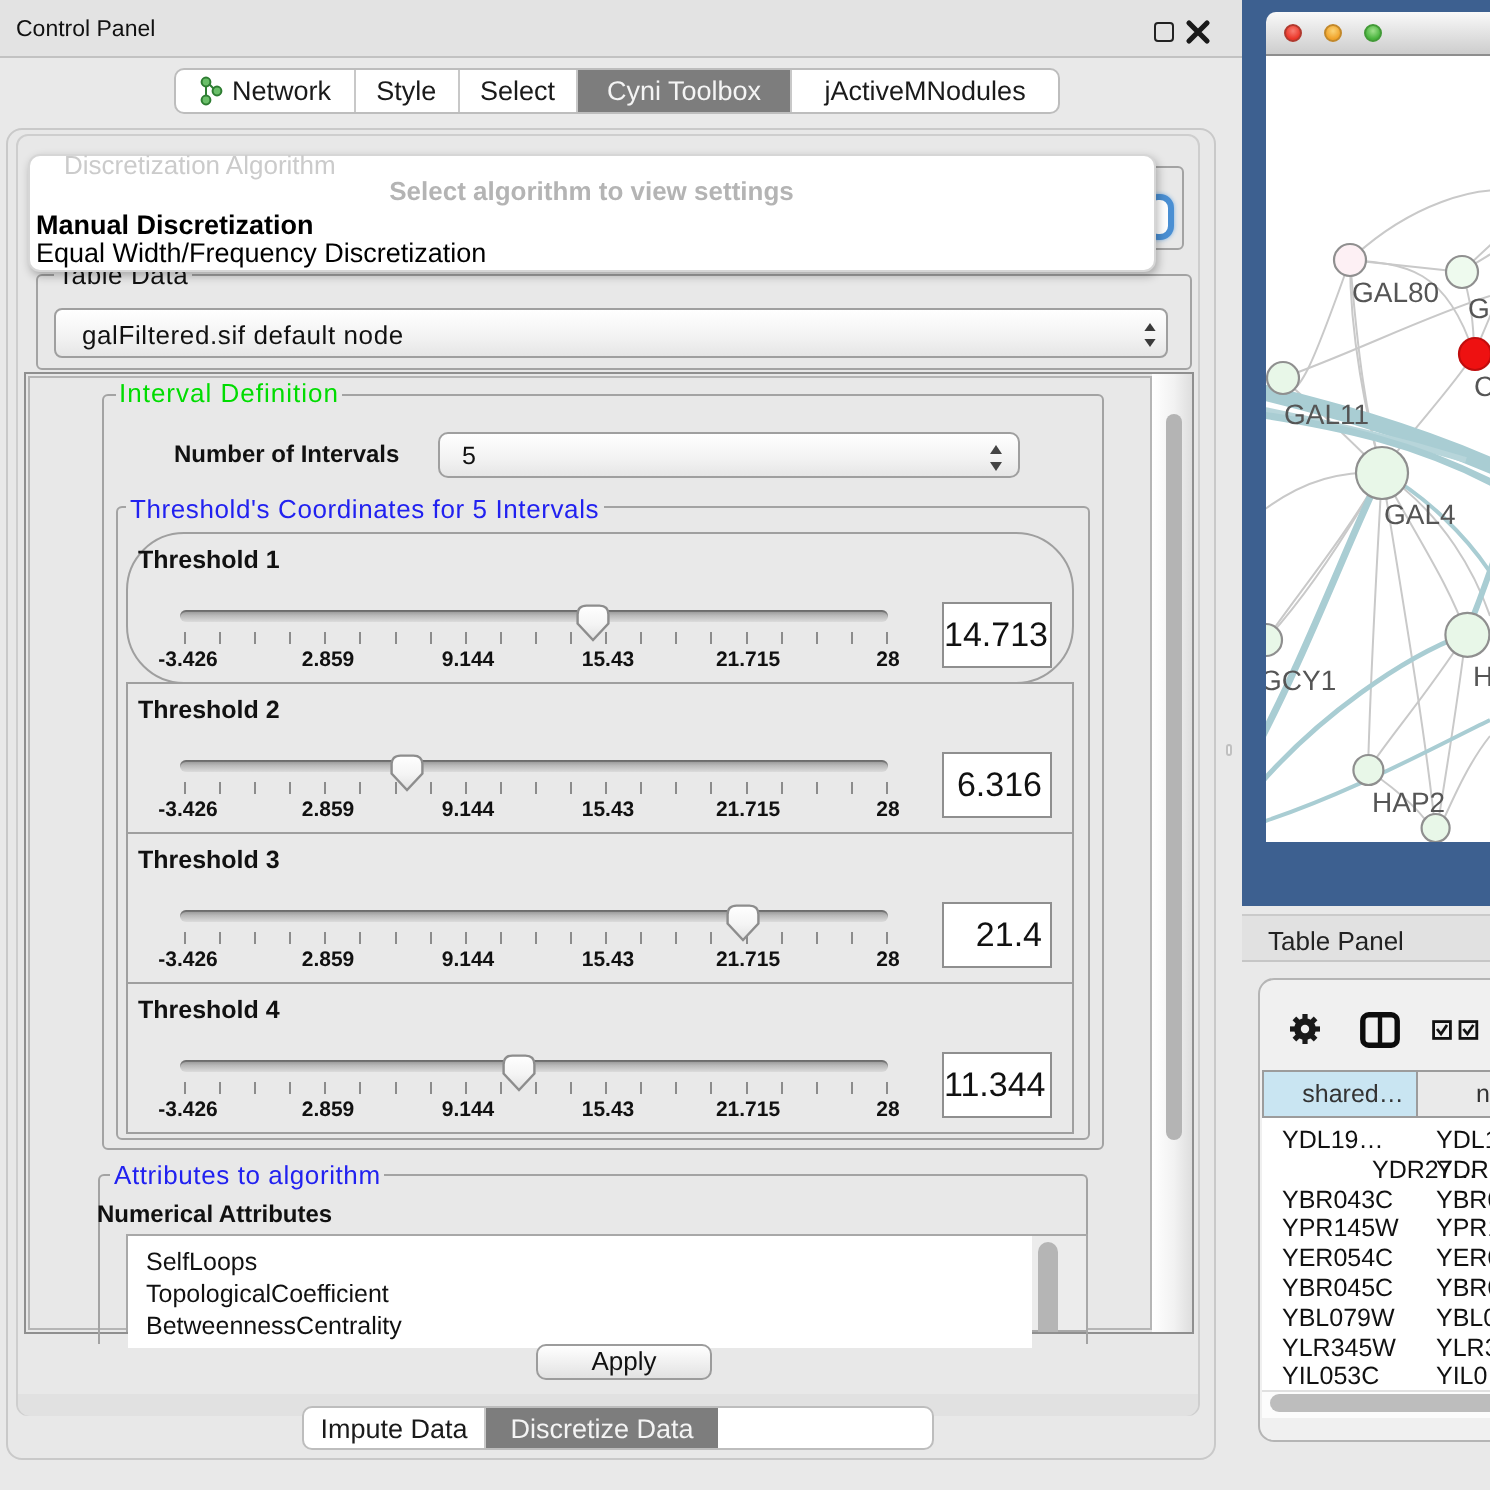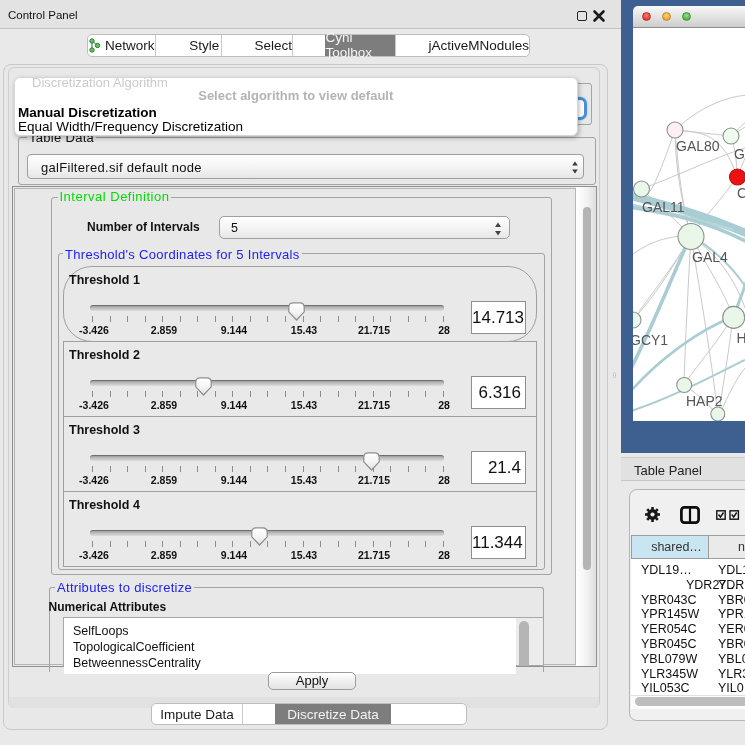--- a/index.html
+++ b/index.html
@@ -9,21 +9,21 @@
 .grouplbl { position:absolute; font-size:13px; letter-spacing:0.3px; background:#e8e8e8; padding:0 2px; line-height:13px; }
 .gbox { position:absolute; border:1px solid #a3a3a3; border-radius:3px; }
 .combo { position:absolute; border:1px solid #9f9f9f; border-radius:5px; background:linear-gradient(#ffffff,#f2f2f2 60%,#e6e6e6); }
 .thr { position:absolute; left:63px; width:474px; height:76px; border:1px solid #9f9f9f; background:#e9e9e9; }
 .thr .ttl { position:absolute; left:5px; top:6px; font-size:12.5px; font-weight:bold; color:#111; }
 .thr .track { position:absolute; left:26px; top:38px; width:354px; height:6px; border-radius:3px; background:linear-gradient(#8d8d8d,#b9b9b9 45%,#dcdcdc); box-shadow:inset 0 1px 0 rgba(0,0,0,0.25); }
 .thr .ticks { position:absolute; left:28px; top:48.8px; width:353px; height:6.5px; background:repeating-linear-gradient(90deg,#8c8c8c 0px,#8c8c8c 1px,transparent 1px,transparent 17.55px); }
 .thr .tlabel { position:absolute; top:57px; width:60px; text-align:center; font-size:10.5px; font-weight:bold; color:#111; }
 .thr .vbox { position:absolute; left:407px; top:34px; width:55px; height:33px; border:1px solid #8f8f8f; background:#fff; font-size:17px; color:#111; text-align:right; padding-right:4px; line-height:31px; }
 .thr .thumb { position:absolute; top:34.8px; width:17px; height:19px; }
-.seg { position:absolute; background:#fff; border:1px solid #bdbdbd; border-radius:5px; display:flex;gap:32px; }
+.seg { position:absolute; background:#fff; border:1px solid #bdbdbd; border-radius:5px; display:flex; }
 .seg div { font-size:13.5px; color:#1a1a1a; display:flex; align-items:center; justify-content:center; border-right:1px solid #c8c8c8; }
 .seg div:last-child { border-right:none; }
 .seg .sel { background:#7d7d7d; color:#f4f4f4; }
 </style>
 </head>
 <body>
 
 <div class="abs" style="left:0;top:0;width:621px;height:745px;background:#e9e9e9;"></div>
 <div class="abs" style="left:0;top:0;width:621px;height:29px;background:#e3e3e3;border-bottom:1px solid #c2c2c2;"></div>
 <div class="abs" style="left:8px;top:9px;font-size:11.5px;color:#111;">Control Panel</div>
@@ -144,21 +144,21 @@
   <div class="tlabel" style="left:210px;">15.43</div>
   <div class="tlabel" style="left:280px;">21.715</div>
   <div class="tlabel" style="left:350px;">28</div>
   <svg class="thumb" style="left:186.5px;" width="17" height="19" viewBox="0 0 17 19">
       <path d="M0.8 5.3 Q0.8 0.8 5.3 0.8 L11.7 0.8 Q16.2 0.8 16.2 5.3 L16.2 9.8 L8.5 18 L0.8 9.8 Z" fill="url(#tg1)" stroke="#8d8d8d" stroke-width="1.2"></path>
     </svg>
   <div class="vbox">11.344</div>
 </div>
 
 <div class="gbox" style="left:49px;top:586.5px;width:495px;height:85px;border-bottom:none;border-bottom-left-radius:0;border-bottom-right-radius:0;"></div>
-<div class="grouplbl" style="left:55px;top:580.5px;color:#2121f0;">Attributes to discretize</div>
+<div class="grouplbl" style="left:55px;top:580.5px;color:#2121f0;">Attributes to algorithm</div>
 <div class="abs" style="left:48.5px;top:599.5px;font-size:12px;font-weight:bold;color:#111;">Numerical Attributes</div>
 <div class="abs" style="left:63px;top:617px;width:481px;height:49px;border:1px solid #a8a8a8;background:#ececec;"></div>
 <div class="abs" style="left:64px;top:618px;width:452px;height:56px;background:#ffffff;overflow:hidden;">
   <div style="position:absolute;left:9px;top:6px;font-size:12.5px;color:#111;">SelfLoops</div>
   <div style="position:absolute;left:9px;top:22px;font-size:12.5px;color:#111;">TopologicalCoefficient</div>
   <div style="position:absolute;left:9px;top:38px;font-size:12.5px;color:#111;">BetweennessCentrality</div>
 </div>
 <div class="abs" style="left:518.5px;top:621px;width:10px;height:45px;background:#b5b5b5;border-radius:5px 5px 0 0;"></div>
 
 <div class="abs" style="left:9px;top:697px;width:590px;height:10.5px;background:#e1e1e1;border-radius:0 0 6px 6px;"></div>
@@ -289,16 +289,16 @@
     <div style="position:absolute;left:10px;top:122.4px;">YIL053C</div>
       <div style="position:absolute;left:87px;top:122.4px;">YIL0</div>
   </div>
 
   <div style="position:absolute;left:1px;top:205px;width:119px;height:13.5px;background:#fcfcfc;border-top:1px solid #e0e0e0;"></div>
   <div style="position:absolute;left:4.5px;top:206.5px;width:116px;height:9px;background:#bdbdbd;border-radius:4.5px 0 0 4.5px;"></div>
 </div>
 
 <div class="abs" style="left:14px;top:77px;width:563.5px;height:59px;background:#ffffff;border:1px solid #d6d6d6;border-radius:6px;box-shadow:1px 2px 5px rgba(0,0,0,0.28);z-index:50;">
   <div style="position:absolute;left:17px;top:-3px;font-size:13px;color:#cbcbcb;">Discretization Algorithm</div>
-  <div style="position:absolute;left:0;top:10px;width:100%;text-align:center;font-size:13px;font-weight:bold;color:#b4b4b4;">Select algorithm to view default</div>
+  <div style="position:absolute;left:0;top:10px;width:100%;text-align:center;font-size:13px;font-weight:bold;color:#b4b4b4;">Select algorithm to view settings</div>
   <div style="position:absolute;left:3px;top:27px;font-size:13.5px;font-weight:bold;color:#000;">Manual Discretization</div>
   <div style="position:absolute;left:3px;top:41px;font-size:13.5px;color:#000;">Equal Width/Frequency Discretization</div>
 </div>
 
 </body></html>

